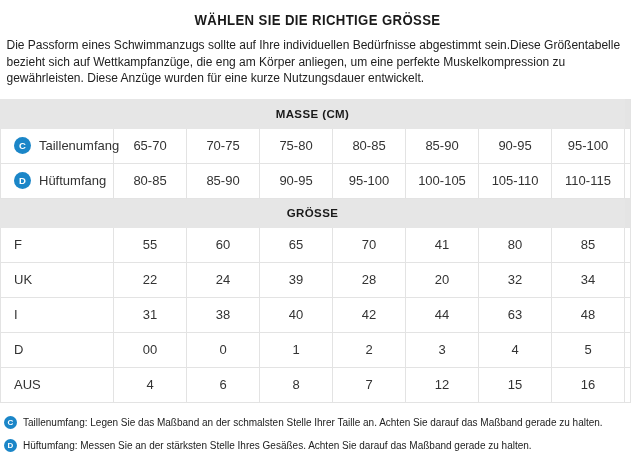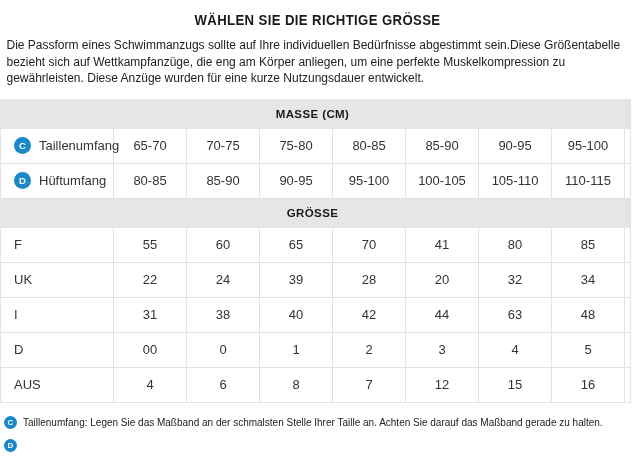--- a/index.html
+++ b/index.html
@@ -230,16 +230,17 @@
     </tbody>
   </table>
 
   <div class="notes">
     <div class="note">
       <span class="dot small">C</span>
       <span class="note-text">Taillenumfang: Legen Sie das Maßband an der schmalsten Stelle Ihrer Taille an. Achten Sie darauf das Maßband gerade zu halten.</span>
     </div>
     <div class="note">
       <span class="dot small">D</span>
+      <span class="note-text">Hüftumfang: Messen Sie an der stärksten Stelle Ihres Gesäßes. Achten Sie darauf das Maßband gerade zu halten.</span>
     </div>
   </div>
 
 </div>
 
 </body></html>

